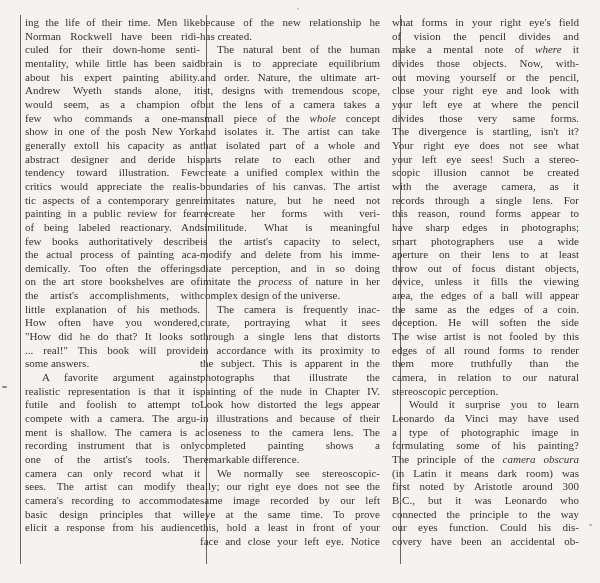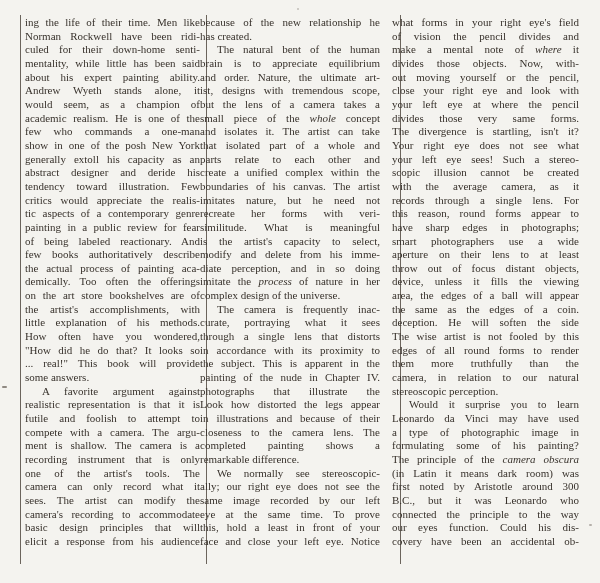--- a/index.html
+++ b/index.html
@@ -54,21 +54,20 @@
   <div class="vrule r3"></div>
 
   <div class="col col-1">
       <div class="ln">ing the life of their time. Men like</div>
       <div class="ln">Norman Rockwell have been ridi-</div>
       <div class="ln">culed for their down-home senti-</div>
       <div class="ln">mentality, while little has been said</div>
       <div class="ln">about his expert painting ability.</div>
       <div class="ln">Andrew Wyeth stands alone, it</div>
       <div class="ln">would seem, as a champion of</div>
-      <div class="ln">academic realism. He is one of the</div>
       <div class="ln">few who commands a one-man</div>
       <div class="ln">show in one of the posh New York</div>
       <div class="ln">generally extoll his capacity as an</div>
       <div class="ln">abstract designer and deride his</div>
       <div class="ln">tendency toward illustration. Few</div>
       <div class="ln">critics would appreciate the realis-</div>
       <div class="ln">tic aspects of a contemporary genre</div>
       <div class="ln">painting in a public review for fear</div>
       <div class="ln">of being labeled reactionary. And</div>
       <div class="ln">few books authoritatively describe</div>
@@ -114,22 +113,22 @@
       <div class="ln">is the artist's capacity to select,</div>
       <div class="ln">modify and delete from his imme-</div>
       <div class="ln">diate perception, and in so doing</div>
       <div class="ln">imitate the <i>process</i> of nature in her</div>
       <div class="ln last">complex design of the universe.</div>
       <div class="ln indent">The camera is frequently inac-</div>
       <div class="ln">curate, portraying what it sees</div>
       <div class="ln">through a single lens that distorts</div>
       <div class="ln">in accordance with its proximity to</div>
       <div class="ln">the subject. This is apparent in the</div>
+      <div class="ln">photographs that illustrate the</div>
       <div class="ln">painting of the nude in Chapter IV.</div>
-      <div class="ln">photographs that illustrate the</div>
       <div class="ln">Look how distorted the legs appear</div>
       <div class="ln">in illustrations and because of their</div>
       <div class="ln">closeness to the camera lens. The</div>
       <div class="ln">completed painting shows a</div>
       <div class="ln last">remarkable difference.</div>
       <div class="ln indent">We normally see stereoscopic-</div>
       <div class="ln">ally; our right eye does not see the</div>
       <div class="ln">same image recorded by our left</div>
       <div class="ln">eye at the same time. To prove</div>
       <div class="ln">this, hold a least in front of your</div>

